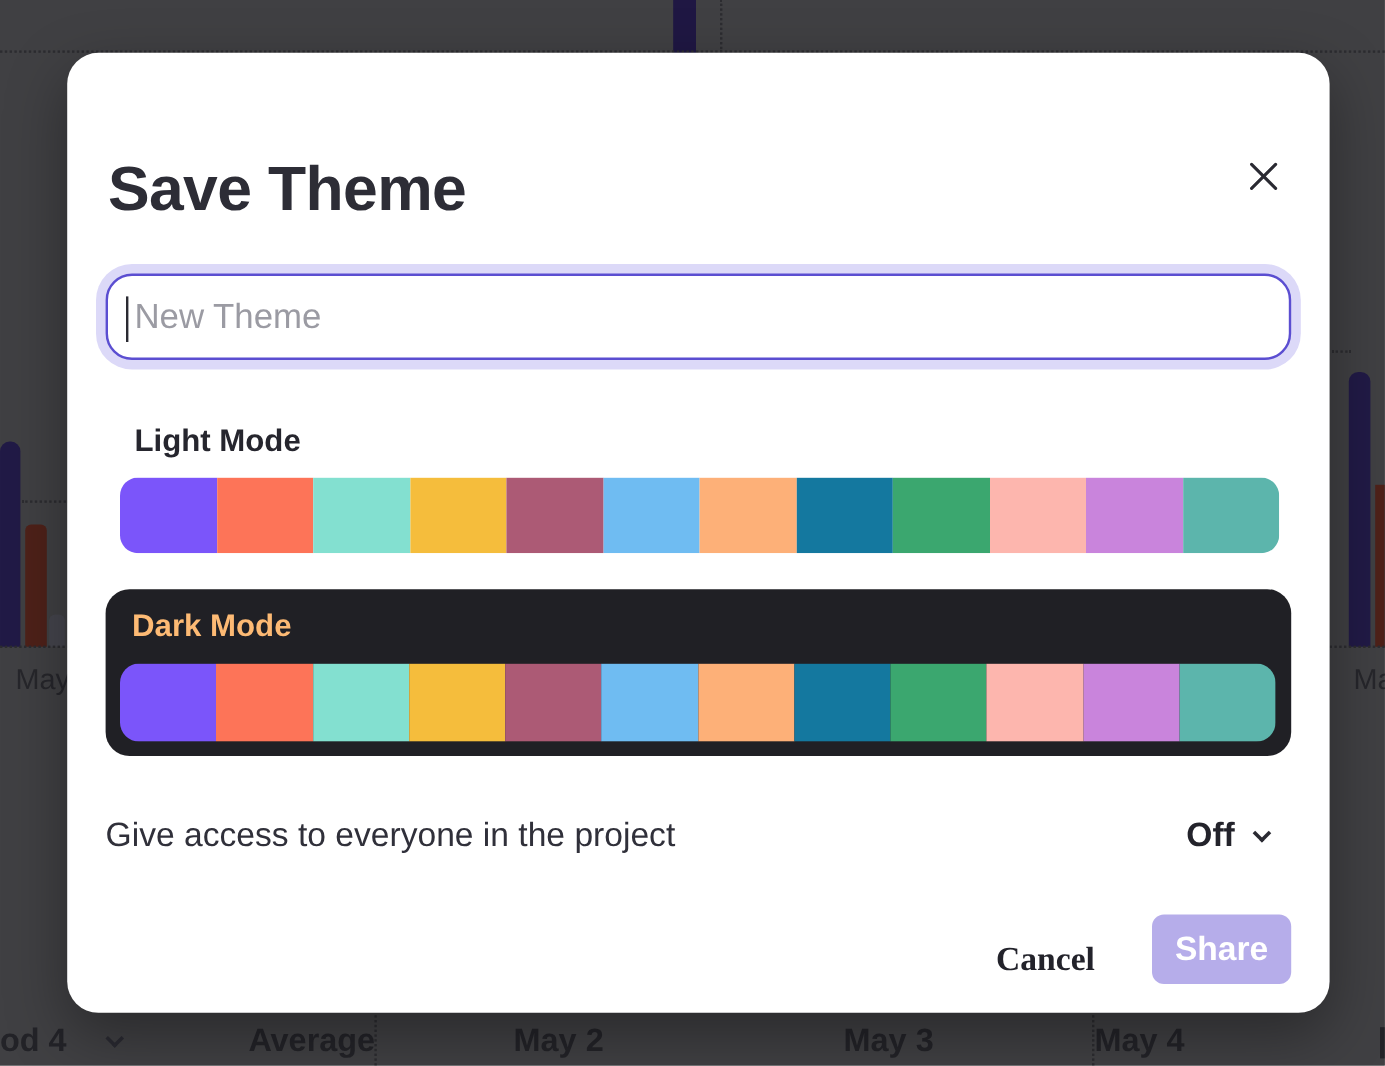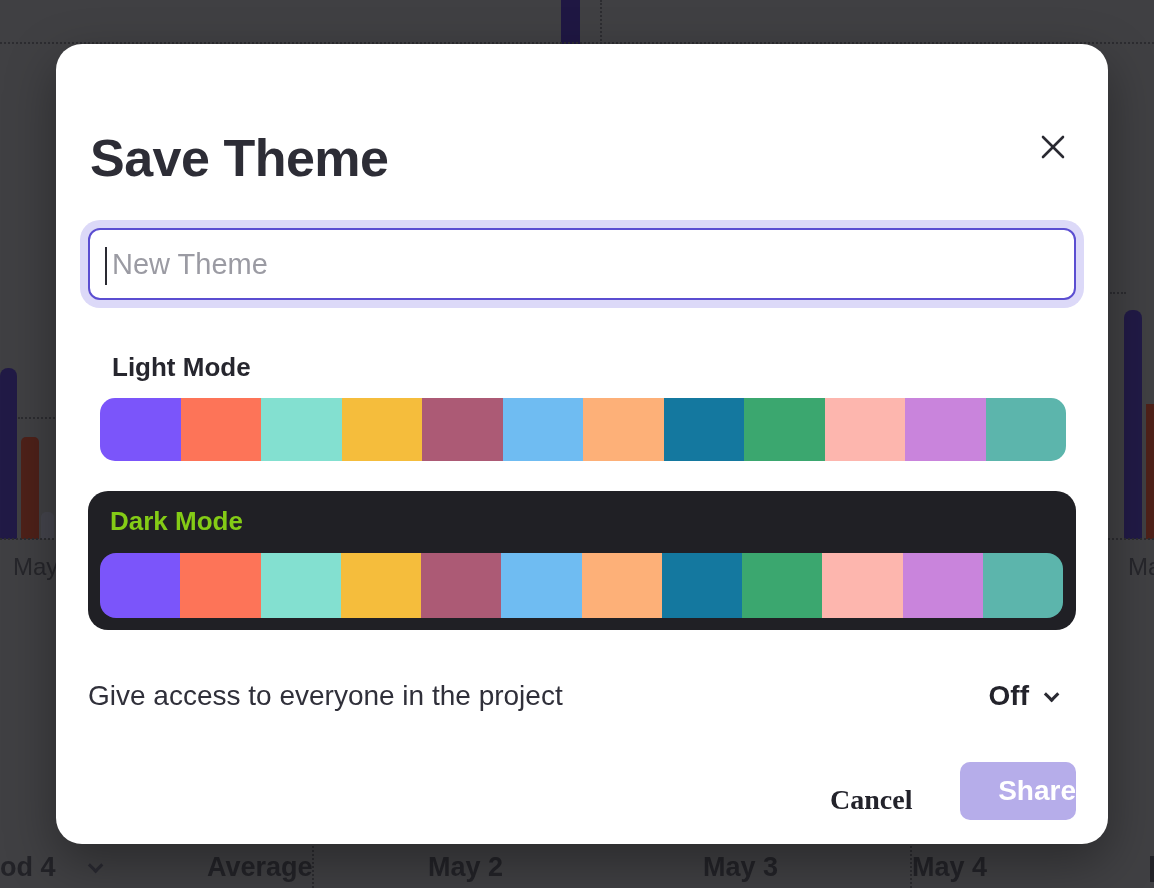--- a/index.html
+++ b/index.html
@@ -75,21 +75,21 @@
     left: 33px; top: 182px;
     font-size: 23px;
     font-weight: 600;
     color: #6b6b74;
   }
   .theme-input {
     position: absolute;
     left: 32px; top: 184px;
     width: 988px; height: 72px;
     border: 2px solid #5b4ed1;
-    border-radius: 12px;
+    border-radius: 22px;
     box-shadow: 0 0 0 8px #dcd9f8;
     font-family: "Liberation Sans", sans-serif;
     font-size: 29px;
     color: #2d2d36;
     padding: 16px 22px;
     outline: none;
   }
   .theme-input::placeholder { color: #9b9ba3; }
   .caret {
     position: absolute;
@@ -120,21 +120,21 @@
     left: 32px; top: 447px;
     width: 988px; height: 139px;
     background: #202025;
     border-radius: 20px;
   }
   .dark-label {
     position: absolute;
     left: 22px; top: 15px;
     font-size: 26px;
     font-weight: 700;
-    color: #84cc16;
+    color: #fdba74;
     text-align: center;
   }
   .dark-strip {
     left: 12px; top: 62px;
     width: 963px; height: 65px;
     border-radius: 16px;
   }
   .access-label {
     position: absolute;
     left: 32px; top: 636px;
@@ -169,21 +169,20 @@
     left: 904px; top: 718px;
     width: 116px; height: 58px;
     background: #b6adea;
     border: none;
     border-radius: 10px;
     font-family: "Liberation Sans", sans-serif;
     font-size: 28px;
     font-weight: 600;
     color: #ffffff;
     cursor: pointer;
-    text-align: right;
   }
 </style>
 </head>
 <body>
 
 <div class="backdrop">
 
   <div class="bar abs" style="left:561px; top:0; width:19px; height:44px; background:#1f1743;"></div>
   <div class="hdots" style="left:0; top:42px; width:1154px;"></div>
   <div class="vdots" style="left:600px; top:0; height:44px;"></div>

